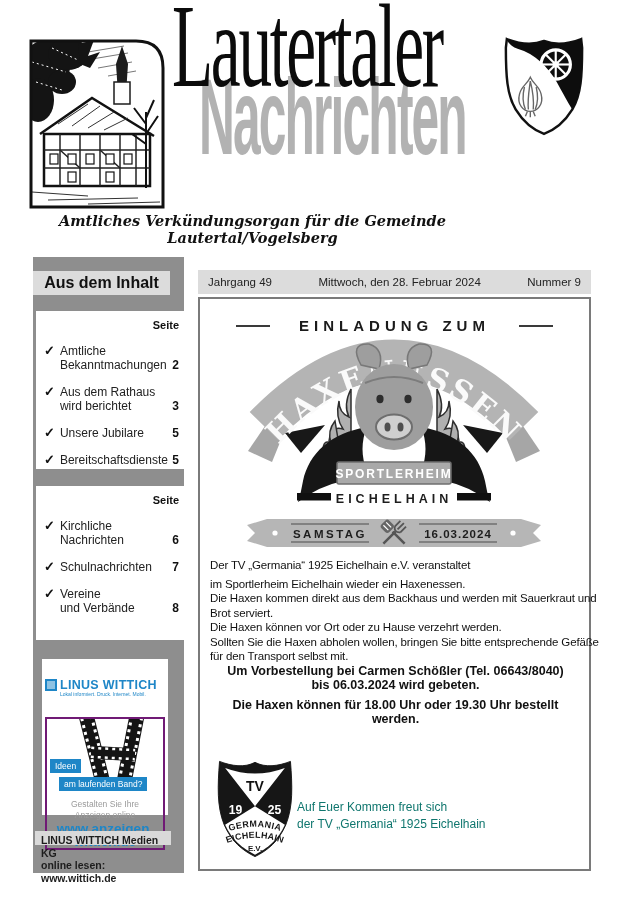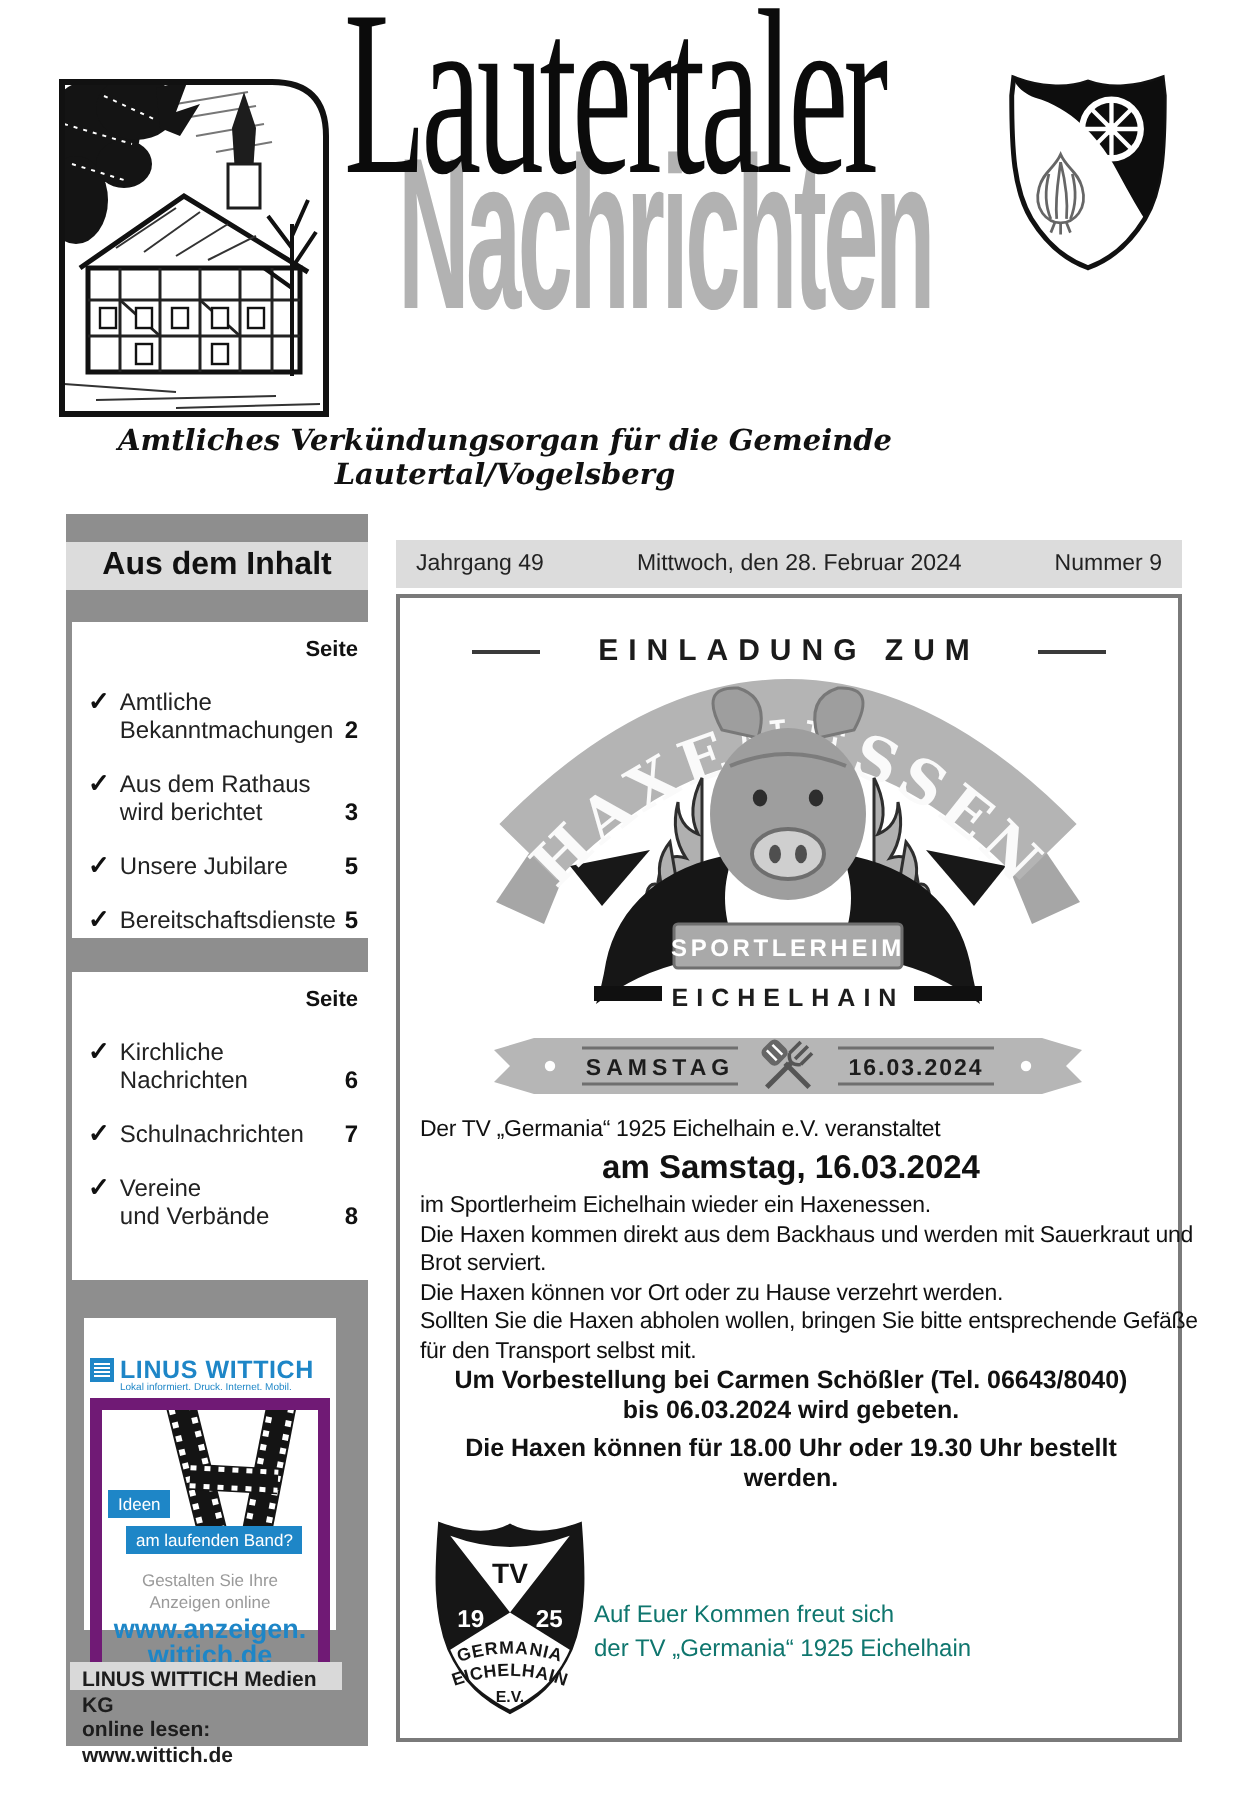--- a/index.html
+++ b/index.html
@@ -14,37 +14,37 @@
   .title-gray{position:absolute;left:199px;top:63px;z-index:1;color:#b2b2b2;font-weight:bold;
       font-size:108px;line-height:108px;letter-spacing:-4px;
       transform:scaleX(.46);transform-origin:left top;white-space:nowrap;}
   .coat{position:absolute;left:500px;top:33px;width:88px;height:106px;z-index:3;}
   .subtitle{position:absolute;left:30px;top:212px;width:445px;text-align:center;z-index:4;
       font-family:"DejaVu Serif",serif;font-style:italic;font-weight:bold;
       font-size:14.5px;line-height:17px;color:#111;}
 
   
   .sidebar{position:absolute;left:33px;top:257px;width:151px;height:616px;background:#8e8e8e;}
-  .inhalt{position:absolute;left:0;top:14px;width:151px;height:24px;background:#dcdcdc;
+  .inhalt{position:absolute;left:0;top:14px;width:137px;height:24px;background:#dcdcdc;
       display:flex;align-items:center;justify-content:center;font-weight:bold;font-size:16px;color:#111;}
   .tocbox{position:absolute;left:3px;width:151px;background:#fff;box-sizing:border-box;padding:8px 8px 6px 8px;}
   #toc1{top:54px;height:158px;} #toc2{top:229px;height:154px;}
   .seite{text-align:right;font-weight:bold;font-size:11px;color:#111;}
   .toc-item{display:flex;margin-top:13px;font-size:12px;line-height:14px;color:#222;}
   .check{font-weight:bold;margin-right:5px;font-size:13px;line-height:14px;color:#111;}
   .toc-text{flex:1;}
   .toc-line:empty{display:none;}
   .toc-page{font-weight:bold;align-self:flex-end;font-size:12px;color:#111;}
 
   .adbox{position:absolute;left:9px;top:402px;width:126px;height:156px;background:#fff;
       box-sizing:border-box;padding:20px 3px 3px 3px;}
   .adlogo{display:flex;align-items:flex-start;gap:3px;}
   .adbrand{color:#1e86c7;font-size:12.5px;line-height:12px;letter-spacing:.3px;font-weight:600;}
   .adtag{color:#1e86c7;font-size:5px;line-height:6px;}
-  .adframe{position:relative;border:6px solid #701a75;margin-top:2px;height:129px;}
+  .adframe{position:relative;border:2px solid #701a75;margin-top:20px;height:129px;}
   .film{position:absolute;left:18px;top:0;width:96px;height:66px;}
   .chip{position:absolute;background:#1e86c7;color:#fff;font-size:8.5px;line-height:10px;
       padding:2px 5px;white-space:nowrap;}
   .chip1{left:3px;top:40px;} .chip2{left:12px;top:58px;}
   .adgray{position:absolute;left:0;width:100%;text-align:center;color:#9a9a9a;font-size:8.5px;line-height:10px;}
   .adg1{top:80px;} .adg2{top:91px;}
   .adurl{position:absolute;left:0;width:100%;text-align:center;color:#1e86c7;font-weight:bold;font-size:13.5px;line-height:14px;}
   .adu1{top:103px;} .adu2{top:116px;}
 
   .pubbox{position:absolute;left:2px;top:574px;width:136px;height:14px;background:#d9d9d9;
@@ -381,21 +381,20 @@
             <rect x="-5.5" y="-15" width="11" height="11" rx="3" fill="#666"></rect>
             <line x1="-2" y1="-13" x2="-2" y2="-6" stroke="#fff" stroke-width="1.2"></line>
             <line x1="2" y1="-13" x2="2" y2="-6" stroke="#fff" stroke-width="1.2"></line>
           </g>
         </g>
       </g>
     </svg>
 
     <div class="bodytext">
       <div class="intro">Der TV „Germania“ 1925 Eichelhain e.V. veranstaltet</div>
-      <div class="headline">am Samstag, 16.03.2024</div>
       <div class="cline">im Sportlerheim Eichelhain wieder ein Haxenessen.</div>
       <div class="cline">Die Haxen kommen direkt aus dem Backhaus und werden mit Sauerkraut und</div>
       <div class="cline">Brot serviert.</div>
       <div class="cline">Die Haxen können vor Ort oder zu Hause verzehrt werden.</div>
       <div class="cline">Sollten Sie die Haxen abholen wollen, bringen Sie bitte entsprechende Gefäße</div>
       <div class="cline">für den Transport selbst mit.</div>
       <div class="cbold">Um Vorbestellung bei Carmen Schößler (Tel. 06643/8040)</div>
       <div class="cbold">bis 06.03.2024 wird gebeten.</div>
       <div class="cbold o3">Die Haxen können für 18.00 Uhr oder 19.30 Uhr bestellt werden.</div>
     </div>

